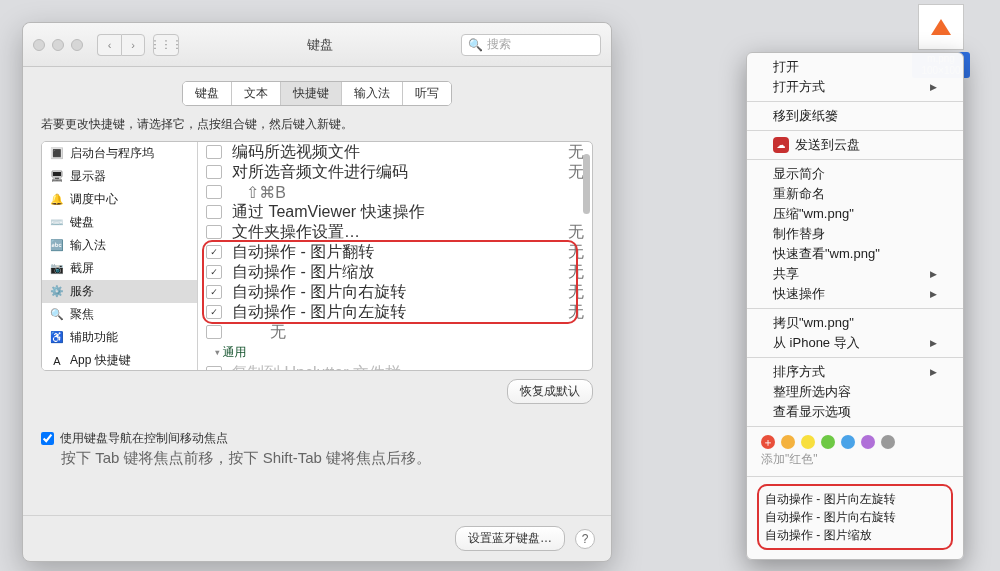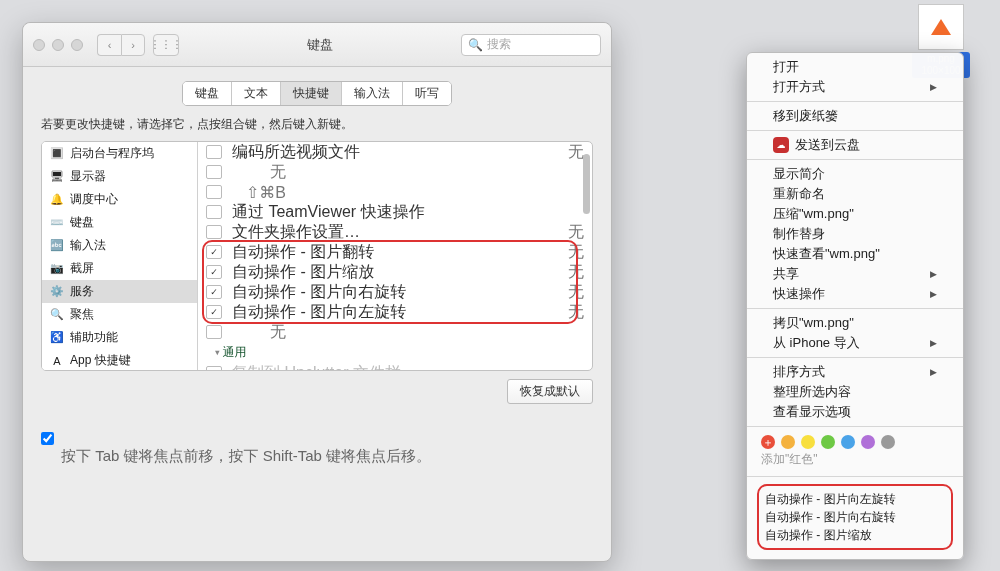--- a/index.html
+++ b/index.html
@@ -43,21 +43,21 @@
     .service-list { flex: 1; position: relative; overflow-y: auto; }
     .srow { display: flex; align-items: center; padding: 2px 8px; font-size: 16px; color: #333; height: 20px; }
     .sck { width: 16px; height: 14px; border: 1px solid #bbb; border-radius: 2px; margin-right: 10px; display: flex; align-items: center; justify-content: center; font-size: 9px; background: #fff; color: #333; }
     .sck.checked:before { content: "✓"; }
     .sname { flex: 1; }
     .sshort { color: #777; width: 54px; text-align: right; }
     .group-hdr { font-size: 12px; color: #14532d; padding: 2px 8px 2px 18px; }
     .group-hdr:before { content: "▸ "; color: #888; font-size: 9px; display: inline-block; transform: rotate(90deg); margin-right: 2px; }
     .hl-box { position: absolute; border: 2px solid #d33; border-radius: 10px; pointer-events: none; }
     .restore-row { display: flex; justify-content: flex-end; margin-top: 8px; }
-    .btn { background: linear-gradient(#fff,#f2f2f2); border: 1px solid #bcbcbc; border-radius: 3px; padding: 3px 12px; font-size: 12px; color: #333; }
+    .btn { background: linear-gradient(#fff,#f2f2f2); border: 1px solid #bcbcbc; border-radius: 10px; padding: 3px 12px; font-size: 12px; color: #333; }
     .spacer { flex: 1; }
     .nav-opt { margin-top: 26px; font-size: 12px; color: #333; display: flex; align-items: flex-start; gap: 6px; }
     .nav-opt input { margin-top: 2px; }
     .nav-sub { font-size: 15px; color: #666; margin-left: 20px; margin-top: 2px; }
     .bottom-row { display: flex; justify-content: flex-end; align-items: center; gap: 10px; padding: 10px 16px; border-top: 1px solid #d2d2d2; }
     .help { width: 20px; height: 20px; border-radius: 50%; border: 1px solid #bcbcbc; background: #fff; font-size: 12px; color: #666; display: flex; align-items: center; justify-content: center; }
     .scrollbar { position: absolute; right: 2px; top: 2px; bottom: 2px; width: 8px; }
     .thumb { position: absolute; right: 0; top: 10px; width: 7px; height: 60px; background: #c2c2c2; border-radius: 4px; }
 
     
@@ -167,20 +167,21 @@
         <div class="scrollbar">
             <div class="thumb"></div>
           </div>
       <div class="srow">
             <span class="sck "></span>
             <span class="sname">编码所选视频文件</span>
             <span class="sshort">无</span>
           </div>
           <div class="srow">
             <span class="sck "></span>
+            <span class="sname">对所选音频文件进行编码</span>
             <span class="sshort">无</span>
           </div>
           <div class="srow">
             <span class="sck "></span>
             <span class="sshort">⇧⌘B</span>
           </div>
           <div class="srow">
             <span class="sck "></span>
             <span class="sname">通过 TeamViewer 快速操作</span>
             <span class="sshort"></span>
@@ -220,23 +221,28 @@
             <span class="sname" style="color:#bbb">复制到 Unclutter 文件栏</span>
           </div>
           <div class="hl-box" style="left: 4px; right: 14px; top: 98px; height: 84px;"></div>
         </div>
     </div>
     <div class="restore-row">
       <button class="btn">恢复成默认</button>
     </div>
     <div class="nav-opt">
       <input type="checkbox" checked="" style="">
+      <span>使用键盘导航在控制间移动焦点</span>
     </div>
     <div class="nav-sub">按下 Tab 键将焦点前移，按下 Shift-Tab 键将焦点后移。</div>
     <div class="spacer"></div>
+  </div>
+  <div class="bottom-row">
+    <button class="btn">设置蓝牙键盘…</button>
+    <div class="help">?</div>
   </div>
 </div>
 
 <div class="file-icon">
   <div class="file-thumb">
       <div class="tri"></div>
     </div>
   <div class="file-label">
     <span>m.png</span><br><span>100×100</span>
   </div>

